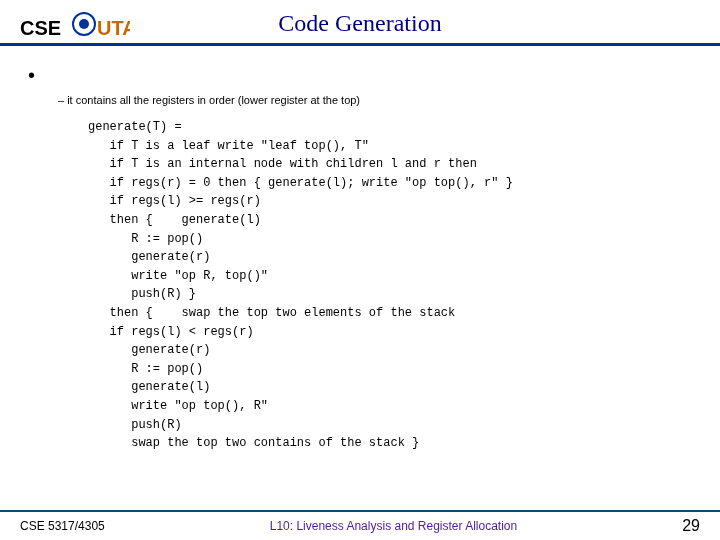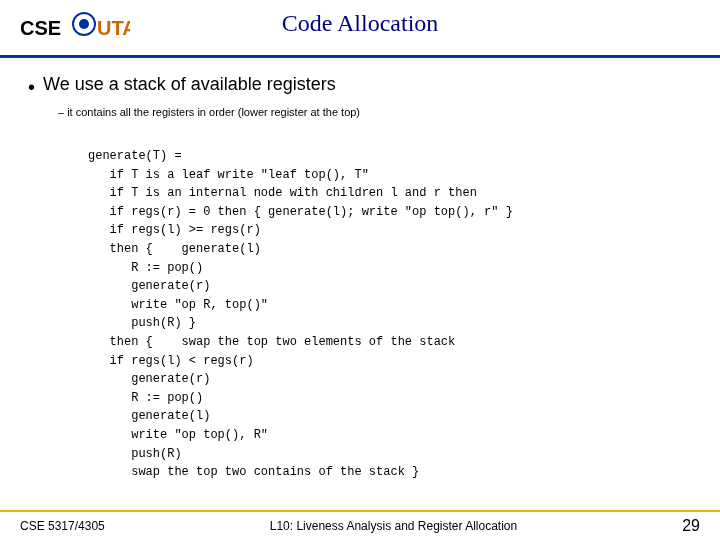--- a/index.html
+++ b/index.html
@@ -17,21 +17,21 @@
       position: relative;
       display: flex;
       flex-direction: column;
     }
 
     
     .header {
       display: flex;
       align-items: center;
       justify-content: center;
-      padding: 10px 20px 18px 20px;
+      padding: 10px 20px 6px 20px;
       position: relative;
       border-bottom: 3px solid #003399;
     }
 
     .logo-area {
       position: absolute;
       left: 20px;
       top: 8px;
       display: flex;
       align-items: center;
@@ -68,49 +68,49 @@
 
     .sub-bullet {
       font-size: 11px;
       color: #000;
       margin-left: 30px;
       margin-bottom: 8px;
     }
 
     .code-block {
       margin-left: 60px;
-      margin-top: 21px;
+      margin-top: 4px;
       font-family: 'Courier New', Courier, monospace;
       font-size: 12px;
       color: #000;
       line-height: 1.55;
     }
 
     .code-line {
       white-space: pre;
       display: block;
     }
 
     
     .footer {
-      border-top: 2px solid #eab308;
+      border-top: 2px solid #0c4a6e;
       display: flex;
       align-items: center;
       justify-content: space-between;
       padding: 5px 20px;
       font-size: 12px;
     }
 
     .footer-left {
       color: #000;
       font-size: 12px;
     }
 
     .footer-center {
-      color: #000000;
+      color: #4c1d95;
       font-size: 12px;
       text-align: right;
     }
 
     .footer-right {
       color: #000;
       font-size: 16px;
     }
   </style>
 </head>
@@ -123,27 +123,26 @@
       <svg width="110" height="38" viewBox="0 0 110 38">
 
         <text x="0" y="27" font-family="Arial, sans-serif" font-size="20" font-weight="bold" fill="#000">CSE</text>
 
         <circle cx="64" cy="16" r="11" fill="white" stroke="#003399" stroke-width="2"></circle>
         <circle cx="64" cy="16" r="5" fill="#003399"></circle>
 
         <text x="77" y="27" font-family="Arial, sans-serif" font-size="20" font-weight="bold" fill="#cc6600">UTA</text>
       </svg>
     </div>
-    <h1 class="header-title">Code Allocation</h1>
+    <h1 class="header-title">Code Generation</h1>
   </div>
 
   <div class="content">
     <div class="bullet-main">
       <span class="bullet-dot">•</span>
-      <span>We use a stack of available registers</span>
     </div>
     <div class="sub-bullet">– it contains all the registers in order (lower register at the top)</div>
 
     <div class="code-block">
       <span class="code-line">generate(T) =</span>
       <span class="code-line">   if T is a leaf write "leaf top(), T"</span>
       <span class="code-line">   if T is an internal node with children l and r then</span>
       <span class="code-line">   if regs(r) = 0 then { generate(l); write "op top(), r" }</span>
       <span class="code-line">   if regs(l) &gt;= regs(r)</span>
       <span class="code-line">   then {    generate(l)</span>

